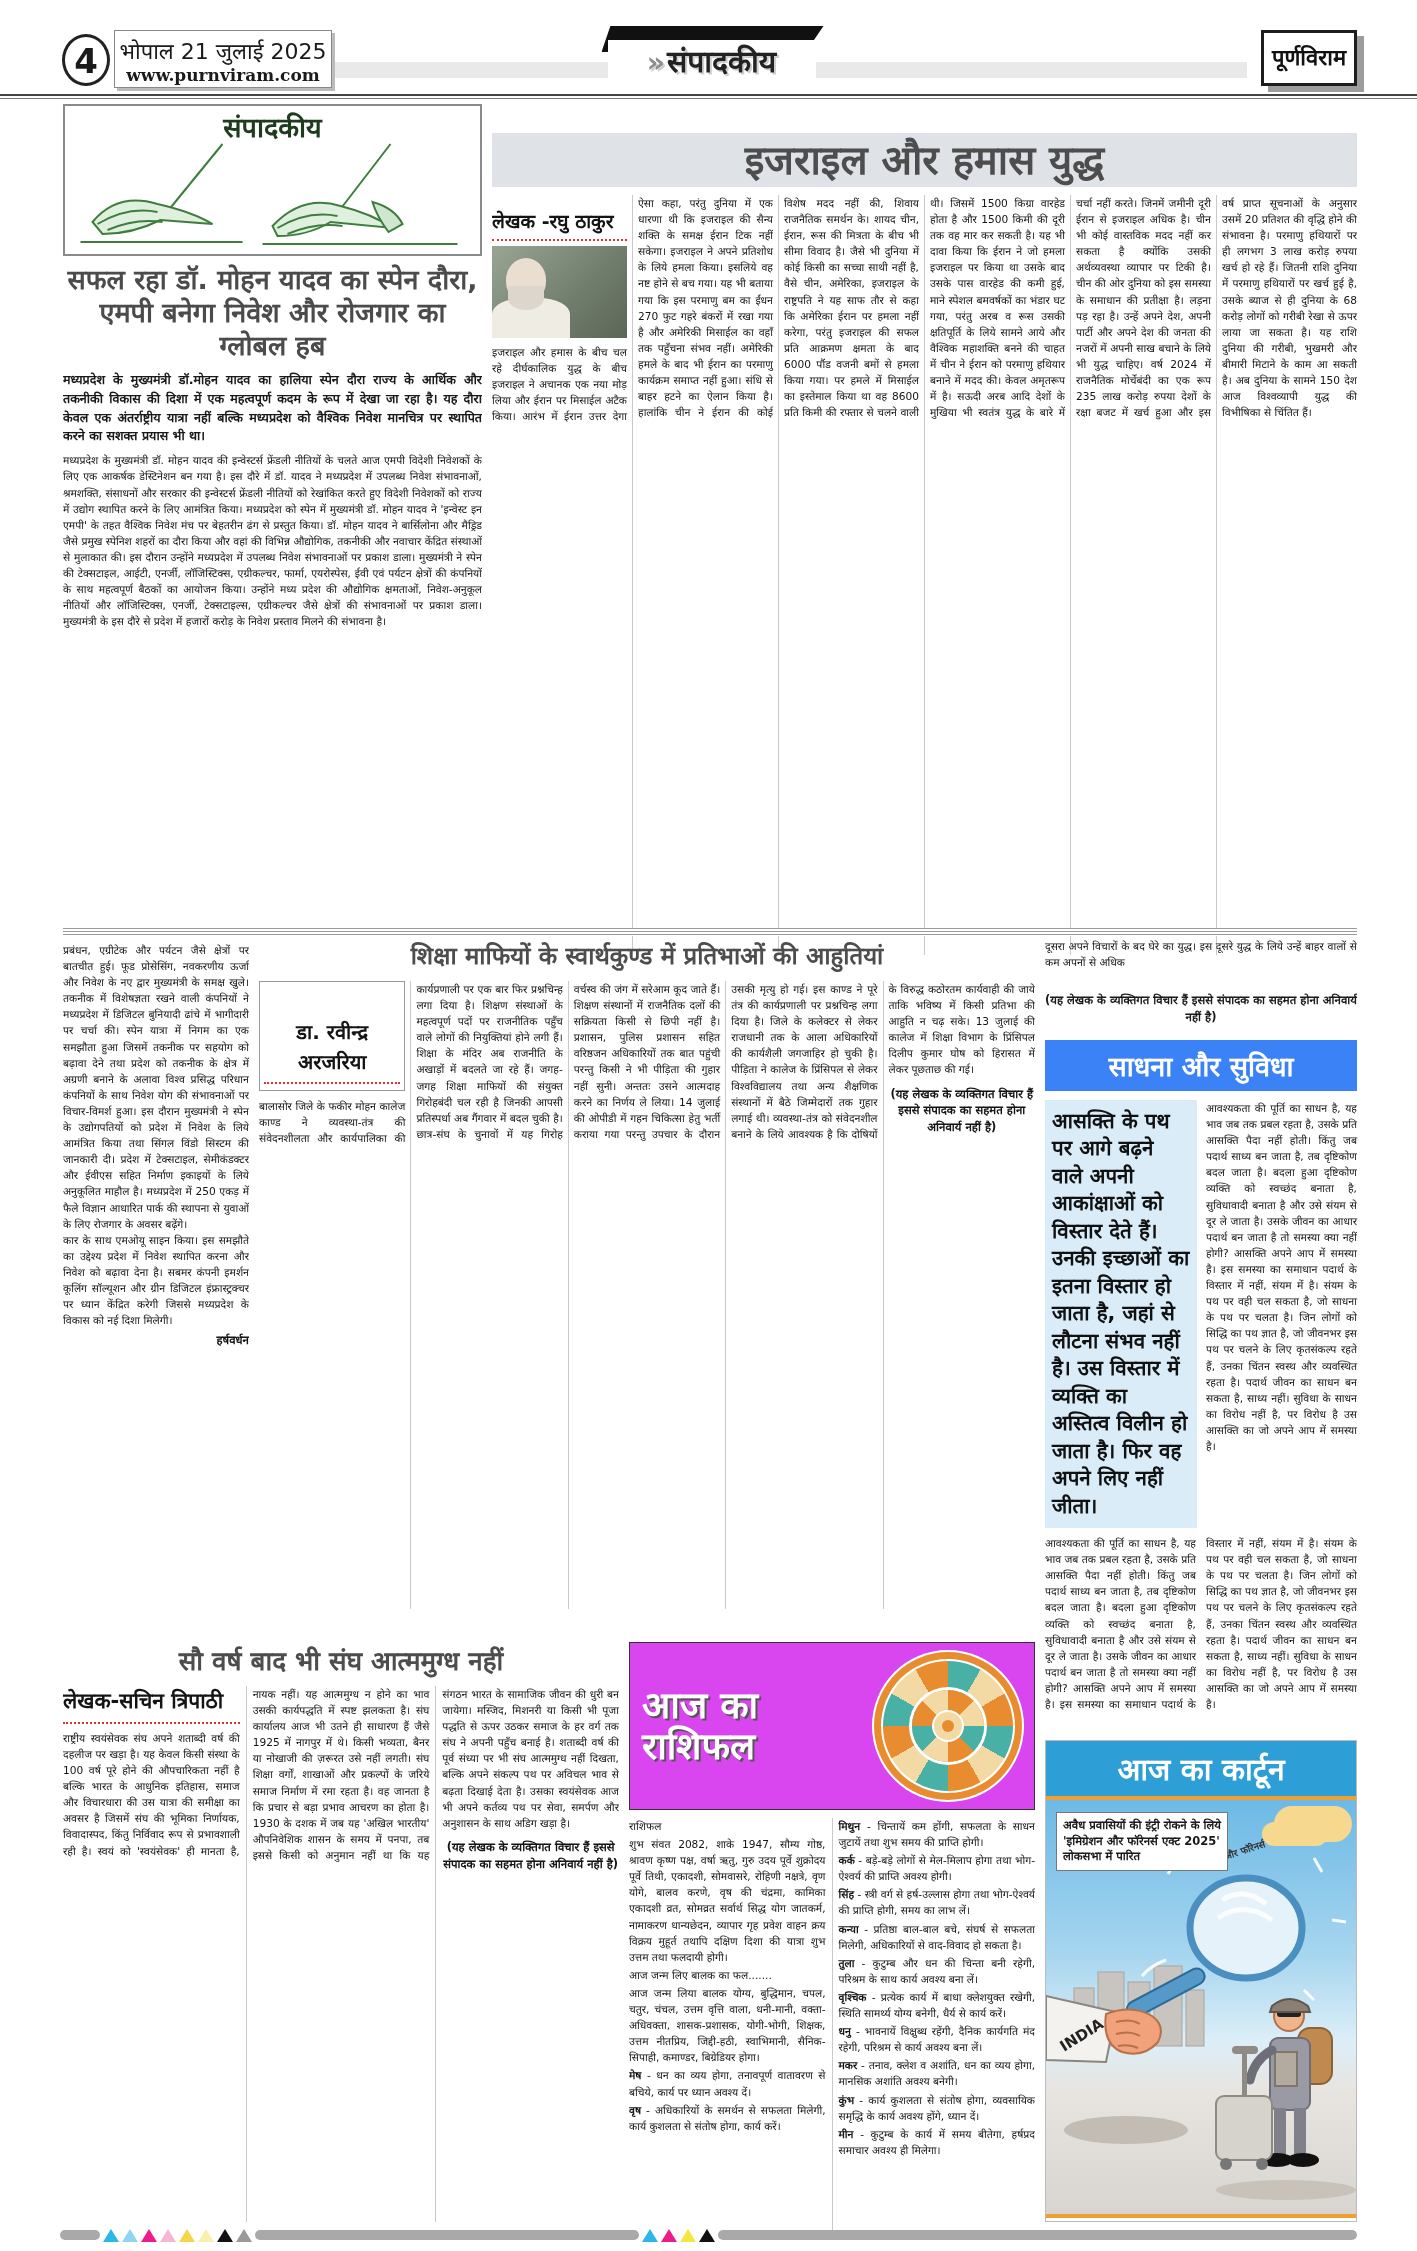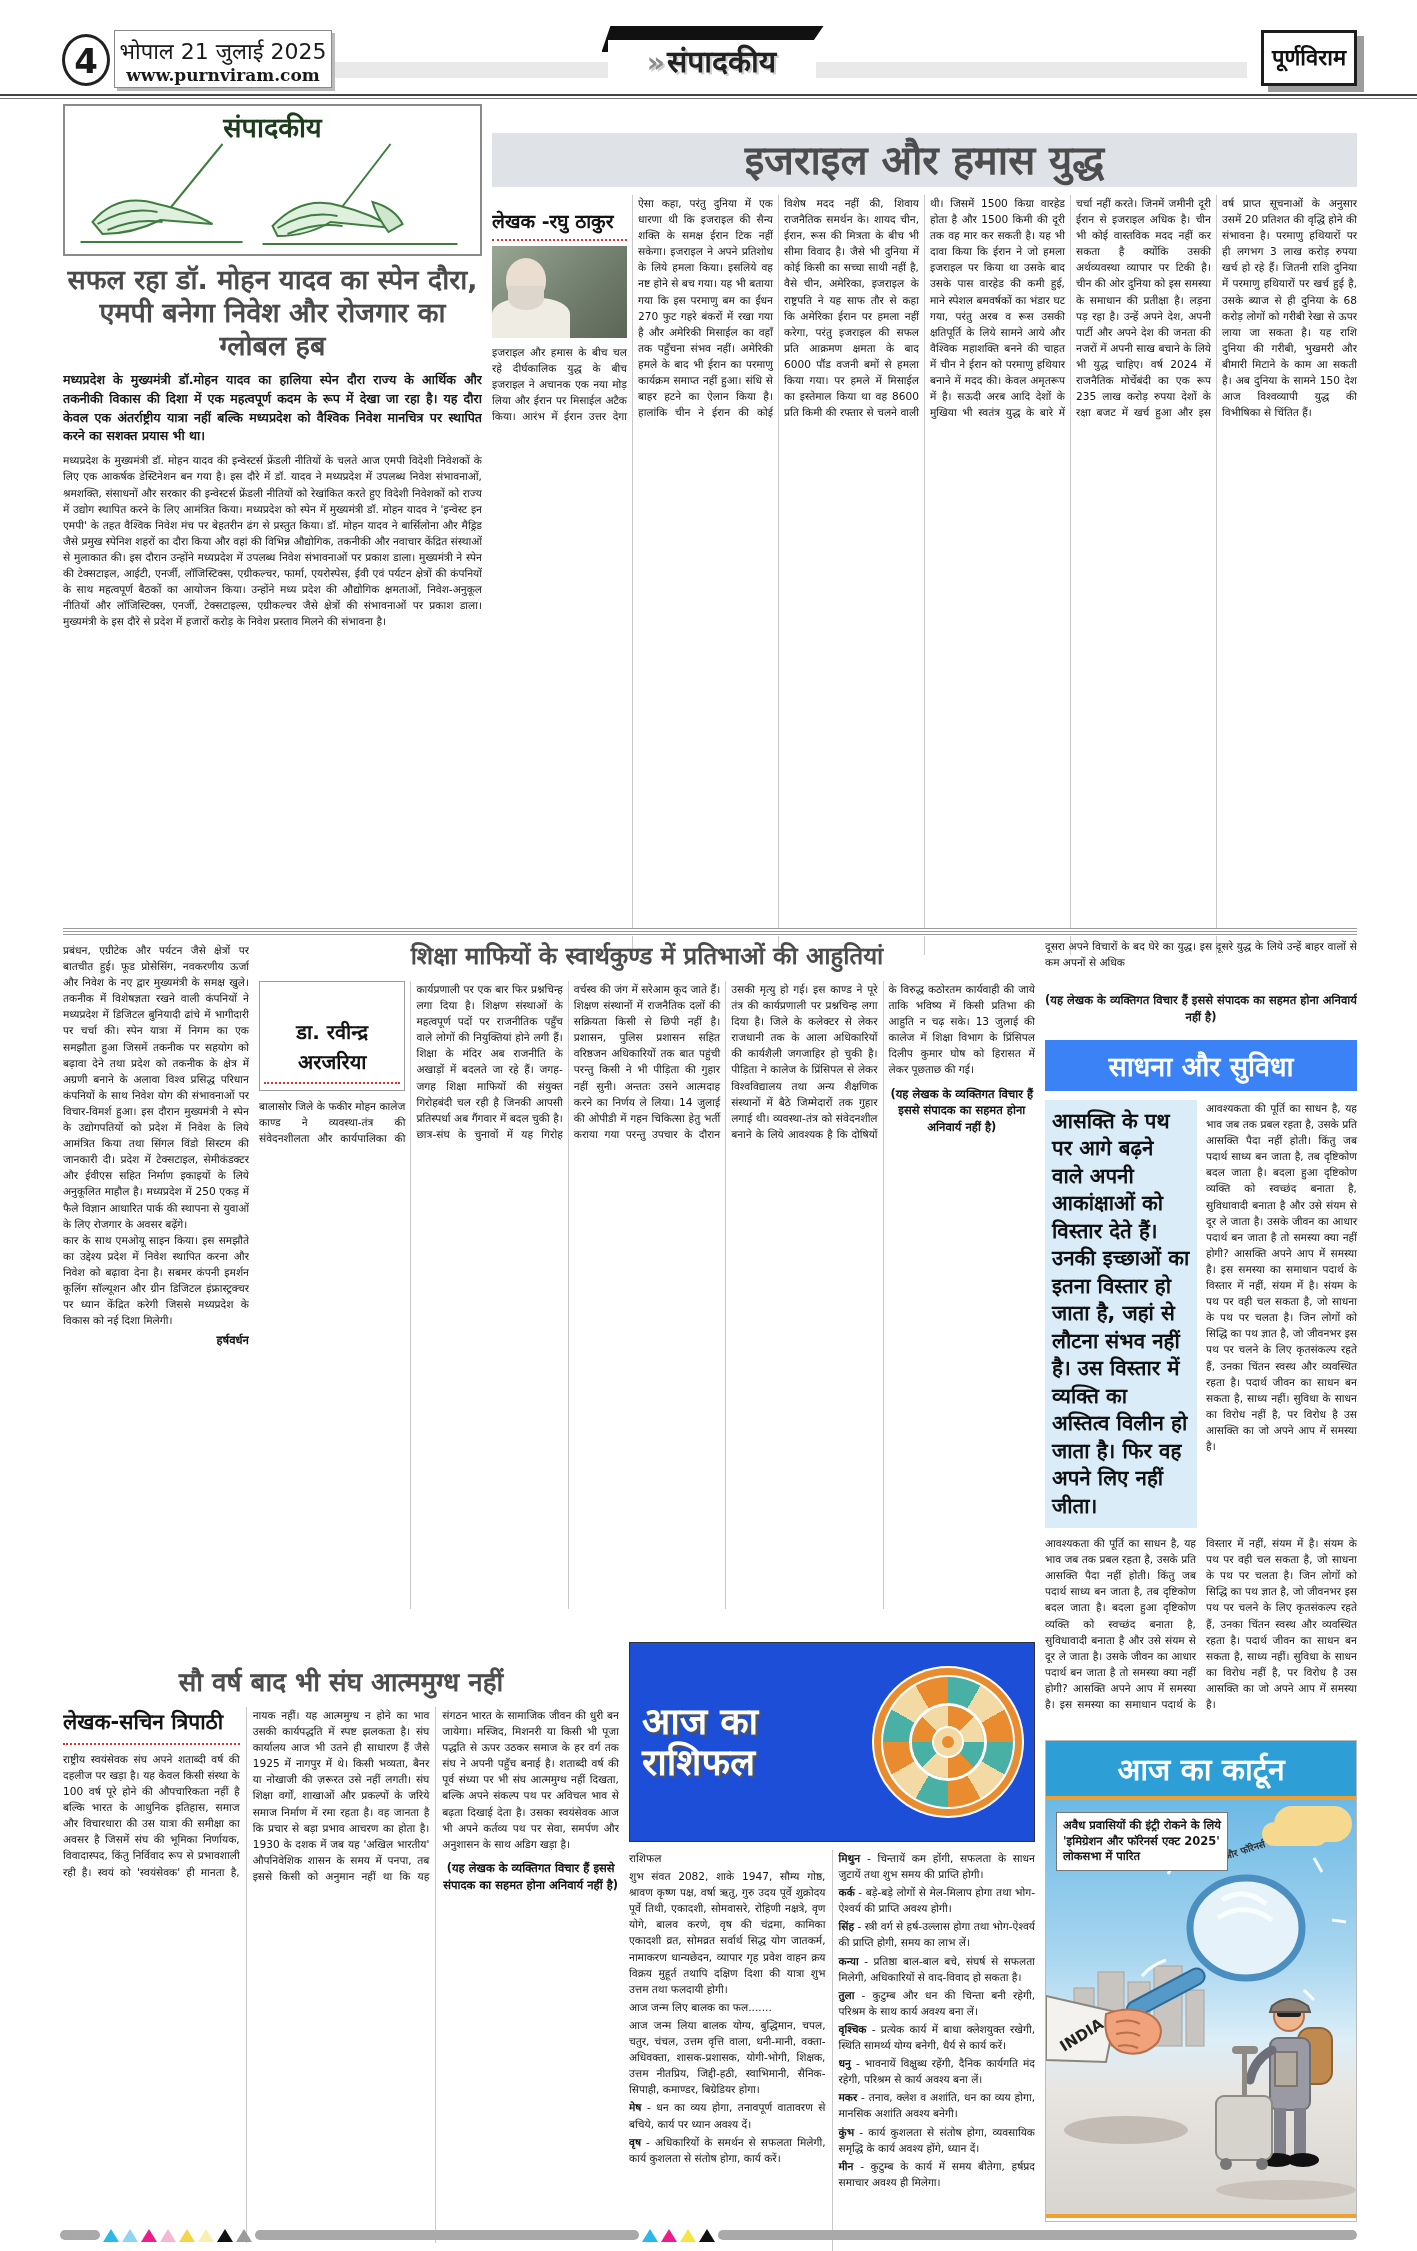--- a/index.html
+++ b/index.html
@@ -72,27 +72,27 @@
   .blue-quote { width:152px; background:#d9ecf7; padding:8px 7px; font-size:20.5px; font-weight:bold; line-height:1.34; color:#111; }
   .sad-col { flex:1; }
   .sad-rest { margin-top:7px; column-count:2; column-gap:10px; height:208px; overflow:hidden; }
   .suvichar { margin-top:26px; border:2px solid #999; border-top:4px solid #222; position:relative; padding:18px 8px 8px; height:168px; }
   .suv-badge { position:absolute; top:-16px; left:50%; transform:translateX(-50%); background:#e32219; color:#fff; border:2px solid #fff; outline:1px solid #c01810; border-radius:7px; padding:3px 12px; font-size:16px; font-weight:bold; white-space:nowrap; }
   .suv-q { font-size:12px; line-height:1.5; margin-top:8px; }
   .suv-a { font-size:12px; margin-top:8px; }
 
   
   .sangh { position:absolute; left:63px; top:1642px; width:556px; height:586px; }
-  .sng-headline { text-align:center; font-size:26px; font-weight:bold; color:#4d4d4d;margin-top:21px; }
+  .sng-headline { text-align:center; font-size:26px; font-weight:bold; color:#4d4d4d; }
   .sng-cols { margin-top:8px; column-count:3; column-gap:13px; column-rule:1px solid #c9c9c9; height:536px; overflow:hidden; }
   .sng-byline { break-inside:avoid; font-size:21px; font-weight:bold; padding-bottom:4px; margin-bottom:6px; }
 
   
   .rashifal { position:absolute; left:629px; top:1642px; width:406px; height:600px; }
-  .rash-banner { height:200px; background:#1d4ed8; display:flex; align-items:center; justify-content:space-between; padding:0 12px; border:1px solid #333; }
+  .rash-banner { height:168px; background:#d946ef; display:flex; align-items:center; justify-content:space-between; padding:0 12px; border:1px solid #333; }
   .rash-title { color:#fff; font-weight:bold; font-size:37px; line-height:1.12; text-shadow:2px 2px 0 #555; }
   .wheel { width:148px; height:148px; border-radius:50%; background:#e98c2f; position:relative; box-shadow:0 0 0 2px #fff; }
   .wheel .r1 { position:absolute; inset:7px; border-radius:50%; background:conic-gradient(#49b0a5 0 30deg,#f3d9a3 30deg 60deg,#e98c2f 60deg 90deg,#49b0a5 90deg 120deg,#f3d9a3 120deg 150deg,#e98c2f 150deg 180deg,#49b0a5 180deg 210deg,#f3d9a3 210deg 240deg,#e98c2f 240deg 270deg,#49b0a5 270deg 300deg,#f3d9a3 300deg 330deg,#e98c2f 330deg 360deg); box-shadow:inset 0 0 0 2px #fff; }
   .wheel .r2 { position:absolute; inset:38px; border-radius:50%; background:conic-gradient(#e98c2f 0 45deg,#f3d9a3 45deg 90deg,#49b0a5 90deg 135deg,#e98c2f 135deg 180deg,#f3d9a3 180deg 225deg,#49b0a5 225deg 270deg,#e98c2f 270deg 315deg,#f3d9a3 315deg 360deg); box-shadow:0 0 0 3px #fff; }
   .wheel .r3 { position:absolute; inset:60px; border-radius:50%; background:#f3d9a3; box-shadow:0 0 0 2px #fff; }
   .wheel .r4 { position:absolute; inset:68px; border-radius:50%; background:#e98c2f; }
   .rash-cols { margin-top:8px; column-count:2; column-gap:13px; column-rule:1px solid #c9c9c9; height:420px; overflow:hidden; }
   .rash-cols p { margin-bottom:2px; }
   .sign-name { font-weight:bold; }
 

